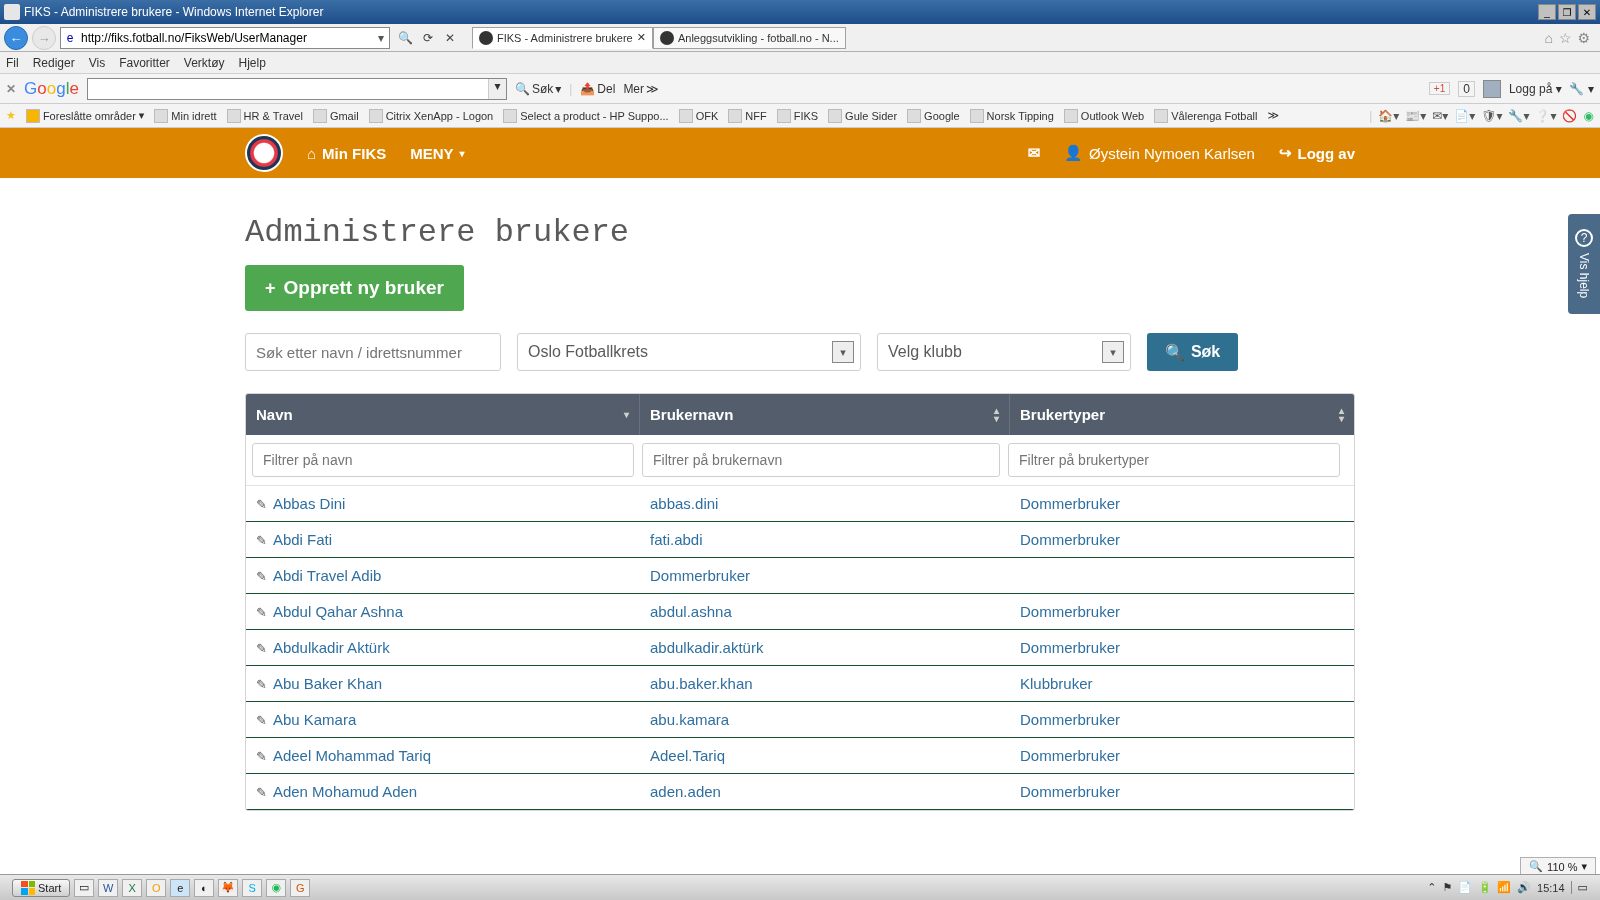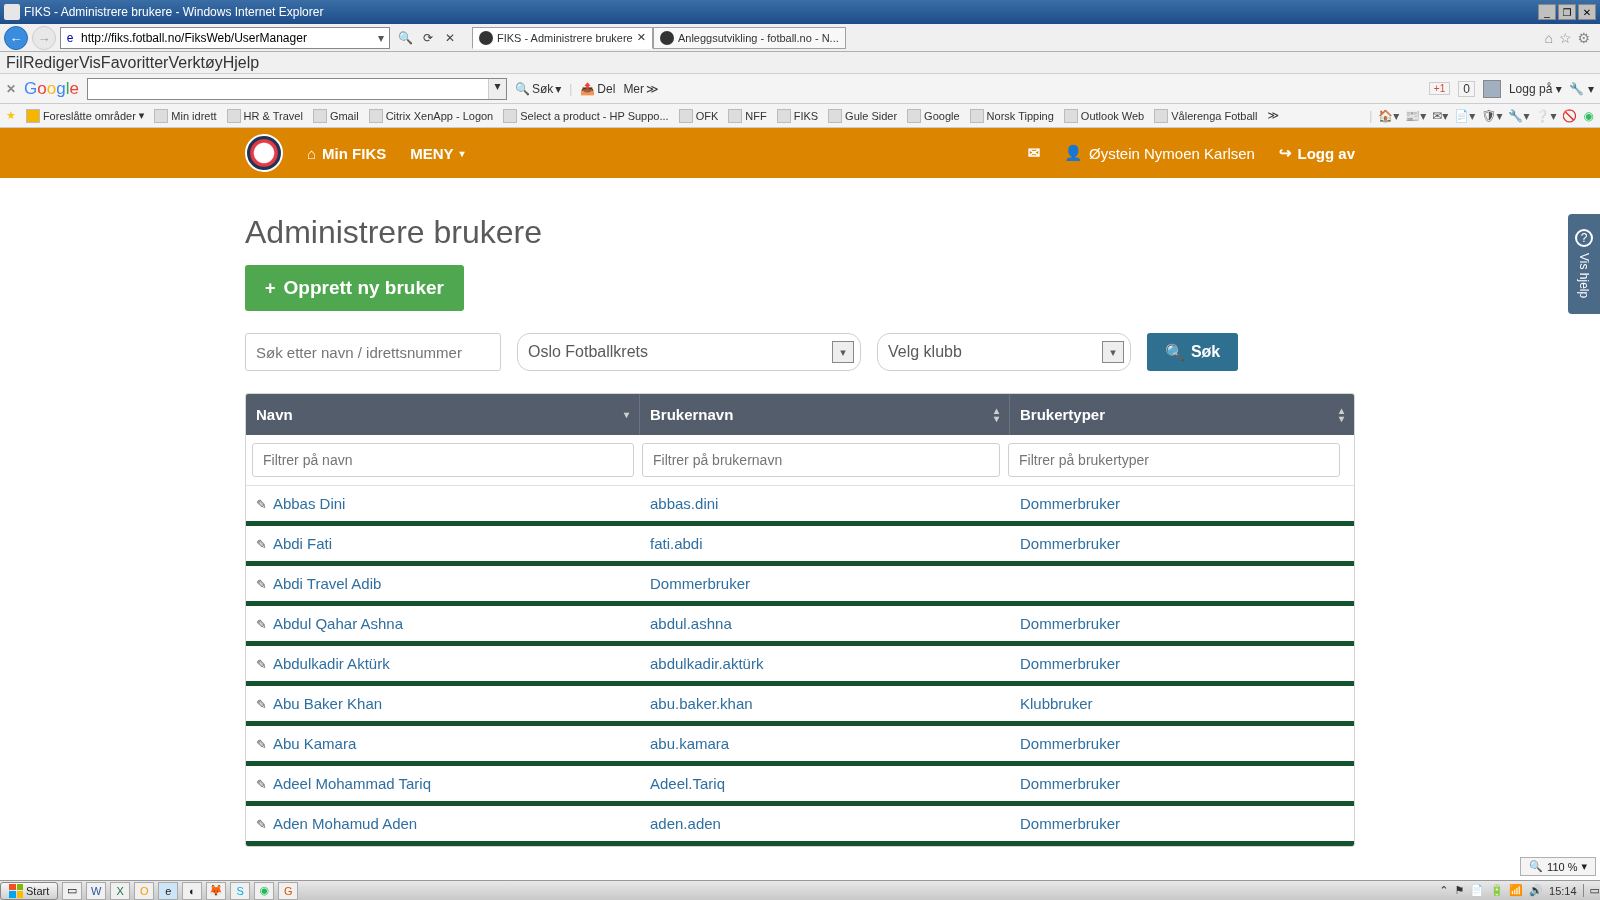--- a/index.html
+++ b/index.html
@@ -23,21 +23,21 @@
 .small-nav{display:flex;gap:2px;margin-left:2px;}
 .small-nav span{width:20px;height:20px;display:flex;align-items:center;justify-content:center;border:1px solid transparent;font-size:12px;color:#444;}
 .tabs-area{display:flex;gap:0;margin-left:8px;}
 .ietab{height:22px;border:1px solid #a0a0a0;background:#f8f8f8;display:flex;align-items:center;padding:0 6px;font-size:11px;gap:4px;color:#333;min-width:160px;}
 .ietab .fav{width:14px;height:14px;background:#333;border-radius:50%;flex-shrink:0;}
 .ietab.active{background:#fff;border-bottom-color:#fff;justify-content:center;}
 .ietab .close{margin-left:auto;}
 .ie-nav .right-icons{margin-left:auto;display:flex;gap:6px;color:#888;font-size:14px;padding-right:6px;}
 
 
-.ie-menu{height:22px;background:#f0f0f0;border-bottom:1px solid #d0d0d0;display:flex;align-items:center;padding:0 6px;font-size:16px;color:#333;}
+.ie-menu{height:22px;background:#f0f0f0;border-bottom:1px solid #d0d0d0;display:flex;align-items:center;padding:0 6px;gap:14px;font-size:12px;color:#333;}
 
 
 .gtb{height:30px;background:#f4f4f4;border-bottom:1px solid #ccc;display:flex;align-items:center;padding:0 6px;gap:8px;font-size:12px;color:#333;}
 .gtb .x{color:#888;font-weight:bold;}
 .gtb .glogo{font-family:Georgia,serif;font-size:17px;}
 .gtb .glogo span:nth-child(1){color:#4285f4;}
 .gtb .glogo span:nth-child(2){color:#ea4335;}
 .gtb .glogo span:nth-child(3){color:#fbbc05;}
 .gtb .glogo span:nth-child(4){color:#4285f4;}
 .gtb .glogo span:nth-child(5){color:#34a853;}
@@ -62,61 +62,61 @@
 .apphdr{height:50px;background:#db8500;display:flex;align-items:center;padding:0 0;color:#fff;font-size:15px;}
 .apphdr .inner{width:1110px;margin:0 auto;display:flex;align-items:center;gap:24px;}
 .apphdr .logo{width:38px;height:38px;border-radius:50%;background:radial-gradient(circle,#fff 0 40%,#e63946 45% 55%,#1d3557 60% 100%);border:2px solid #fff;}
 .apphdr .navitem{display:flex;align-items:center;gap:6px;font-weight:600;}
 .apphdr .caret{font-size:10px;}
 .apphdr .spacer{flex:1;}
 .apphdr .user{display:flex;align-items:center;gap:6px;}
 
 
 .main{width:1110px;margin:0 auto;padding-top:36px;}
-.page-title{font-size:32px;font-weight:400;color:#5a5a5a;margin-bottom:14px;}
+.page-title{font-size:32px;font-weight:400;color:#5a5a5a;margin-bottom:14px;font-family:Liberation Mono, monospace;}
 .btn-green{background:#4fa84f;color:#fff;font-size:19px;font-weight:600;padding:12px 20px;border:none;display:inline-flex;align-items:center;gap:8px;border-radius:3px;}
 .filters{display:flex;gap:16px;margin-top:22px;align-items:center;}
 .filters input.search{width:256px;height:38px;border:1px solid #cfcfcf;border-radius:3px;padding:0 10px;font-size:15px;color:#888;}
-.filters .select{height:38px;border:1px solid #cfcfcf;border-radius:13px;display:flex;align-items:center;padding:18px 10px;font-size:16px;color:#5a5a5a;position:relative;background:#fff;}
+.filters .select{height:38px;border:1px solid #cfcfcf;border-radius:3px;display:flex;align-items:center;padding:18px 10px;font-size:16px;color:#5a5a5a;position:relative;background:#fff;}
 .filters .select.sel1{width:344px;}
 .filters .select.sel2{width:254px;}
 .filters .select .dd{position:absolute;right:6px;width:22px;height:22px;border:1px solid #888;background:#eee;display:flex;align-items:center;justify-content:center;font-size:11px;}
 .btn-search{background:#2f6f8f;color:#fff;border:none;height:38px;padding:0 18px;border-radius:3px;font-size:16px;font-weight:600;display:flex;align-items:center;gap:6px;}
 
 
 .tbl{margin-top:22px;border:1px solid #d5d5d5;border-radius:3px;overflow:hidden;}
 .tbl .hdr{display:flex;background:#535d6c;color:#fff;font-size:15px;font-weight:600;}
 .tbl .hdr .col{padding:12px 10px;display:flex;align-items:center;justify-content:space-between;border-right:1px solid #6a7280;}
 .tbl .hdr .col:last-child{border-right:none;}
 .col.c1{width:394px;}
 .col.c2{width:370px;}
 .col.c3{width:344px;}
 .sort{font-size:10px;line-height:8px;color:#d0d0d0;}
 .tbl .filterrow{display:flex;padding:8px 6px;gap:8px;border-bottom:1px solid #e2e2e2;background:#fff;}
 .tbl .filterrow input{height:34px;border:1px solid #cfcfcf;border-radius:3px;padding:0 10px;font-size:14px;color:#888;}
 .tbl .filterrow input.f1{width:382px;}
 .tbl .filterrow input.f2{width:358px;}
 .tbl .filterrow input.f3{width:332px;}
-.tbl .row{display:flex;border-bottom:5px solid #14532d;font-size:15px;}
+.tbl .row{display:flex;border-bottom:1px solid #14532d;font-size:15px;}
 .tbl .row .cell{padding:9px 10px;color:#2f6f9f;}
 .tbl .row .cell.c1{width:394px;}
 .tbl .row .cell.c2{width:370px;}
 .tbl .row .cell.c3{width:344px;}
 .tbl .row .edit{color:#555;margin-right:6px;font-size:13px;}
 
 
 .helptab{position:fixed;right:0;top:214px;width:32px;height:100px;background:#4a6a87;border-radius:4px 0 0 4px;color:#fff;display:flex;flex-direction:column;align-items:center;justify-content:center;gap:2px;font-size:11px;}
 .helptab .q{width:18px;height:18px;border:2px solid #fff;border-radius:50%;display:flex;align-items:center;justify-content:center;font-size:12px;margin-bottom:4px;}
 .helptab .vt{writing-mode:vertical-rl;font-size:12px;}
 
 
 .zoom{position:fixed;right:4px;bottom:24px;border:1px solid #b0b0b0;background:#f4f4f4;font-size:11px;padding:2px 8px;display:flex;align-items:center;gap:4px;}
 
 
-.taskbar{position:fixed;bottom:0;left:0;right:0;height:20px;background:linear-gradient(#e8e8e8,#c8c8c8);border-top:1px solid #999;display:flex;align-items:center;padding:0 0;gap:4px;font-size:11px;}
+.taskbar{position:fixed;bottom:0;left:0;right:0;height:26px;background:linear-gradient(#e8e8e8,#c8c8c8);border-top:1px solid #999;display:flex;align-items:center;padding:0 12px;gap:4px;font-size:11px;}
 .taskbar .startbtn{height:18px;border:1px solid #888;background:linear-gradient(#f8f8f8,#d0d0d0);padding:0 8px;display:flex;align-items:center;gap:3px;border-radius:3px;}
 .taskbar .winflag{width:14px;height:14px;display:grid;grid-template-columns:1fr 1fr;grid-template-rows:1fr 1fr;gap:1px;}
 .taskbar .winflag span:nth-child(1){background:#f25022;}
 .taskbar .winflag span:nth-child(2){background:#7fba00;}
 .taskbar .winflag span:nth-child(3){background:#00a4ef;}
 .taskbar .winflag span:nth-child(4){background:#ffb900;}
 .taskbar .icons{display:flex;gap:4px;}
 .taskbar .icons .ti{width:20px;height:18px;border:1px solid #aaa;background:#f0f0f0;display:flex;align-items:center;justify-content:center;font-size:11px;}
 .taskbar .tray{margin-left:auto;display:flex;align-items:center;gap:6px;color:#333;}
 .taskbar .tray .clock{font-size:11px;}

